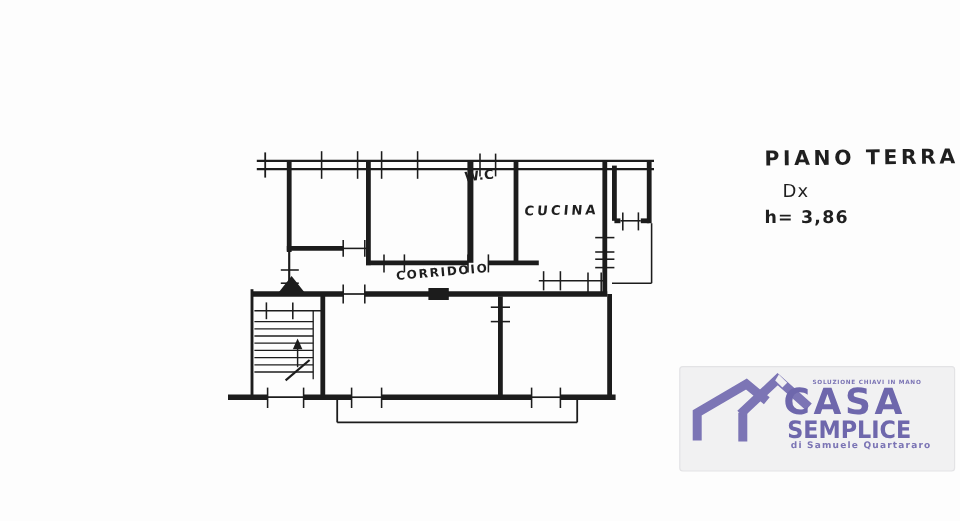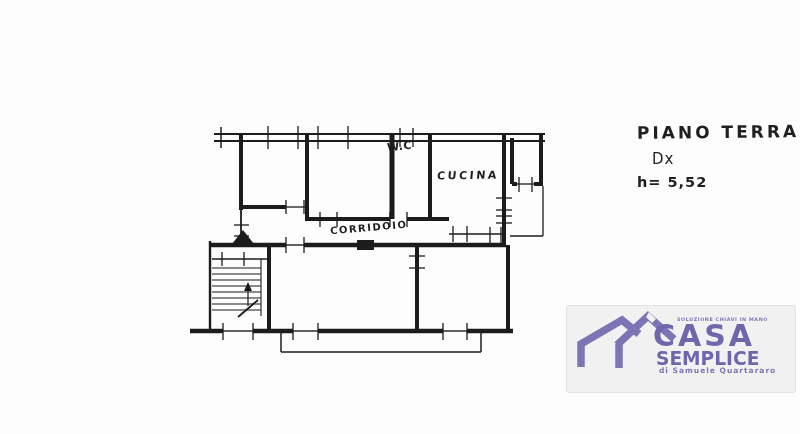--- a/index.html
+++ b/index.html
@@ -154,21 +154,21 @@
       </g>
     </g>
   </svg>
 
   <div class="plan-label lbl-wc">W.C</div>
   <div class="plan-label lbl-cucina">CUCINA</div>
   <div class="plan-label lbl-corridoio">CORRIDOIO</div>
 
   <div class="plan-label lbl-title">PIANO TERRA</div>
   <div class="plan-label lbl-side">Dx</div>
-  <div class="plan-label lbl-height">h= 5,52</div>
+  <div class="plan-label lbl-height">h= 3,86</div>
 
   <div class="logo-card">
     <svg width="230" height="82" viewBox="0 0 230 82">
       <g stroke="#7c75b5" fill="none" stroke-width="7.5" stroke-linejoin="miter">
         <path d="M14,61 L14,38 L55,14 L72,28"></path>
         <path d="M52,62 L52,38"></path>
         <path d="M50,39 L81,10 L107,33"></path>
       </g>
       <polygon points="82,6 89,13 85,17 79,11" fill="#f1f1f2" stroke="none"></polygon>
     </svg>

